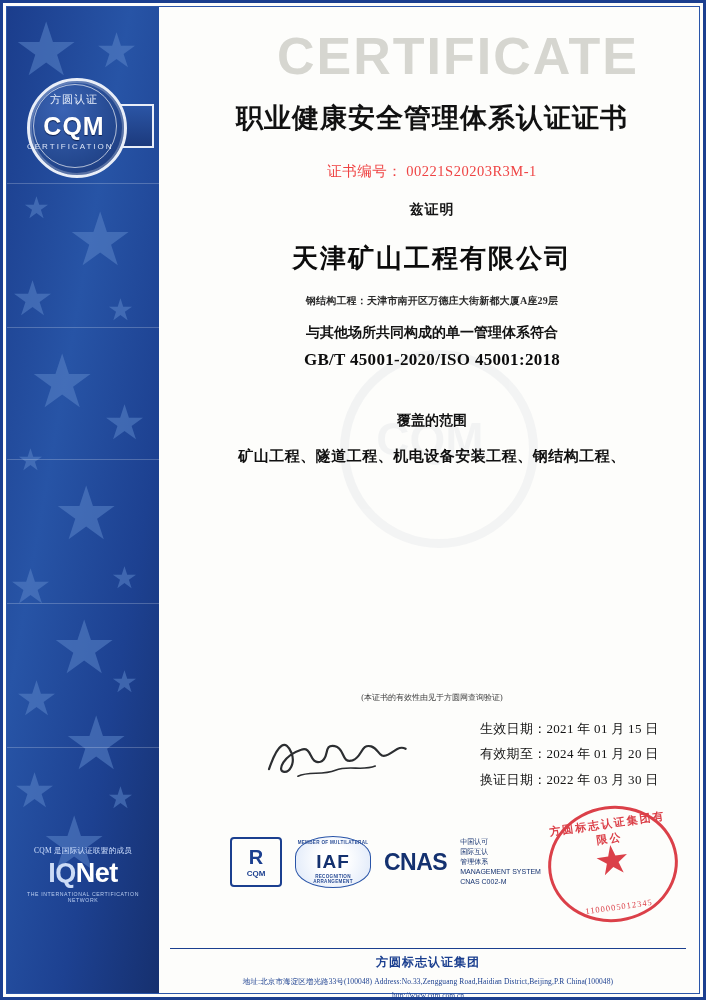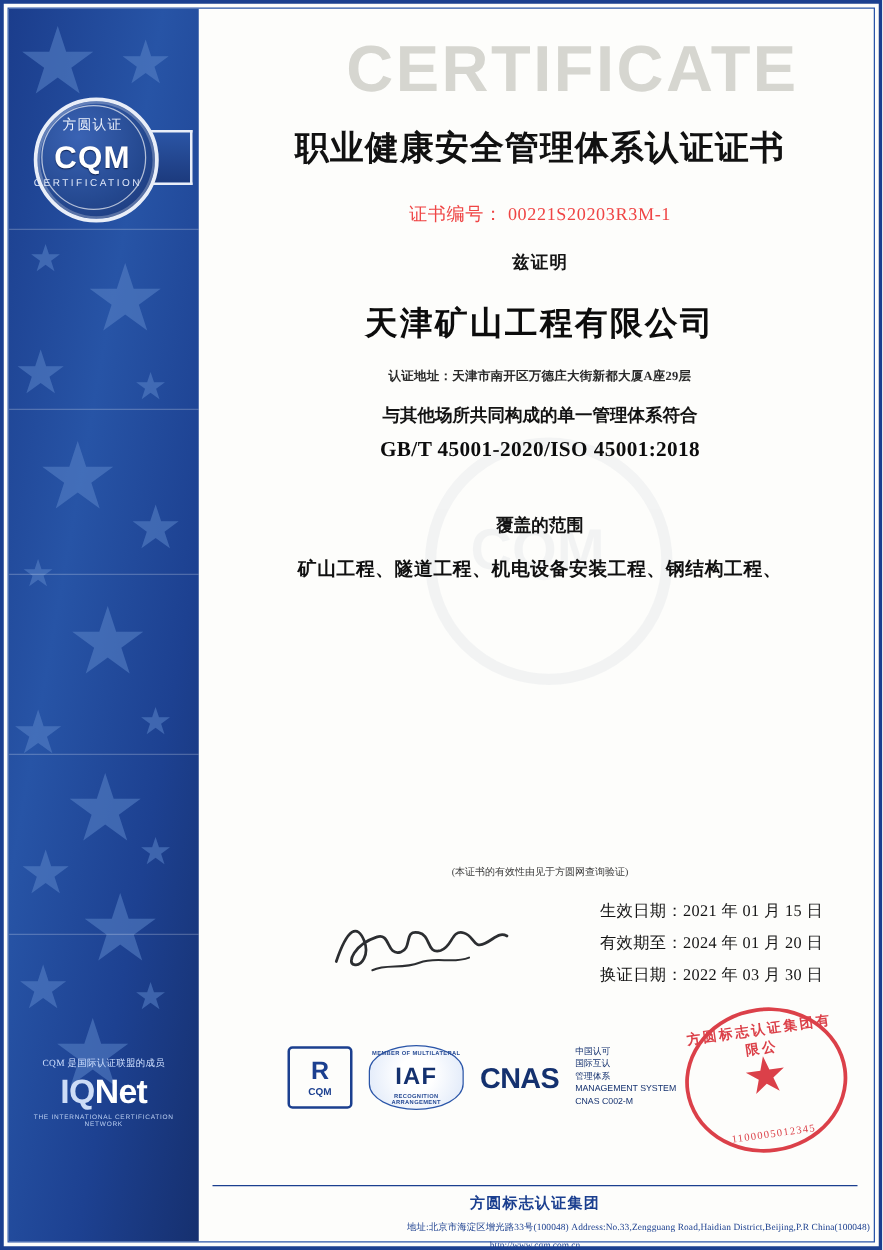--- a/index.html
+++ b/index.html
@@ -354,21 +354,20 @@
     font-size: 12px;
     font-weight:bold;
     color:#1b3f8f;
     letter-spacing:1px;
   }
   .footer .faddr {
     margin-top: 6px;
     font-size: 7.5px;
     color:#1b3f8f;
     letter-spacing:.1px;
-    text-align:right;
   }
   .footer .fweb {
     margin-top: 4px;
     font-size: 7.5px;
     color:#1b3f8f;
   }
 </style>
 </head>
 <body>
 
@@ -428,21 +427,21 @@
   <div class="wm-center">
     <div class="wring"></div>
     <div class="wtxt">CQM</div>
   </div>
 
   <div class="main">
     <div class="title-cn">职业健康安全管理体系认证证书</div>
     <div class="cert-no">证书编号： 00221S20203R3M-1</div>
     <div class="hereby">兹证明</div>
     <div class="company">天津矿山工程有限公司</div>
-    <div class="address">认证地址：天津市南开区万德庄大街新都大厦A座29层</div>
+    <div class="address">钢结构工程：天津市南开区万德庄大街新都大厦A座29层</div>
     <div class="conform">与其他场所共同构成的单一管理体系符合</div>
     <div class="standard">GB/T 45001-2020/ISO 45001:2018</div>
     <div class="scope-label">覆盖的范围</div>
     <div class="scope-body">
       <div>矿山工程、隧道工程、机电设备安装工程、钢结构工程、</div>
     </div>
     <div class="note">(本证书的有效性由见于方圆网查询验证)</div>
   </div>
 
   <div class="signature">

